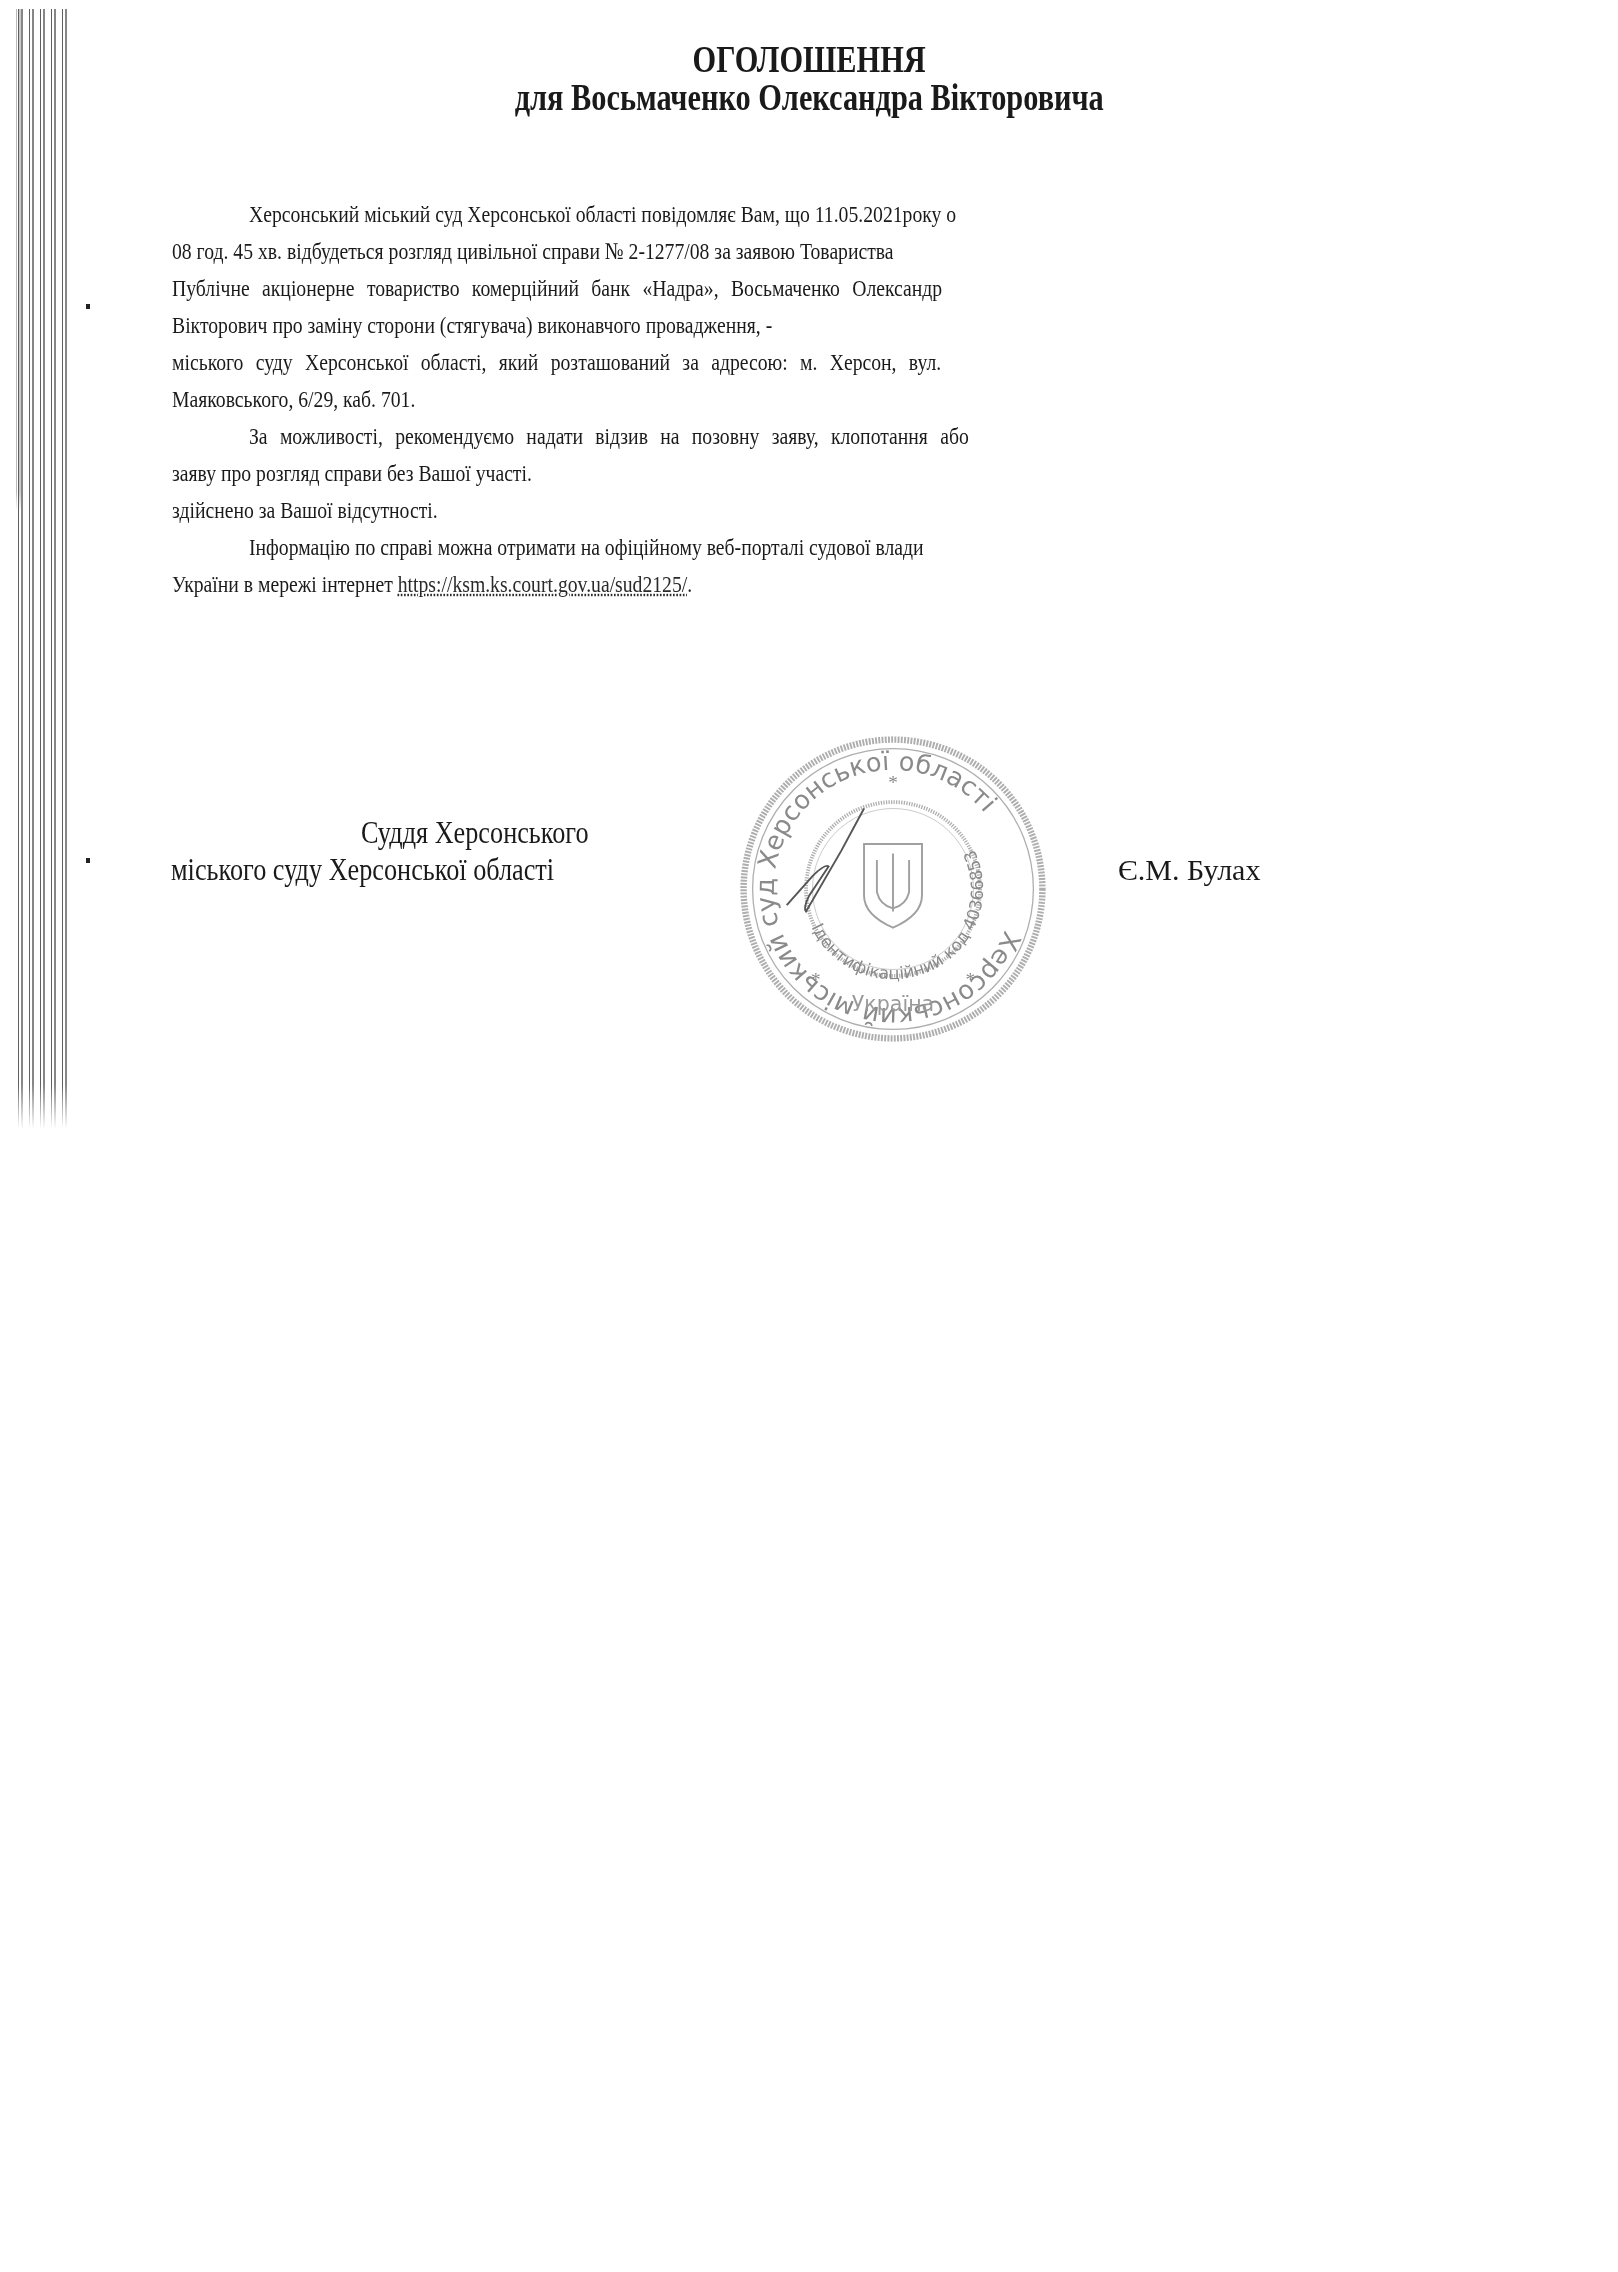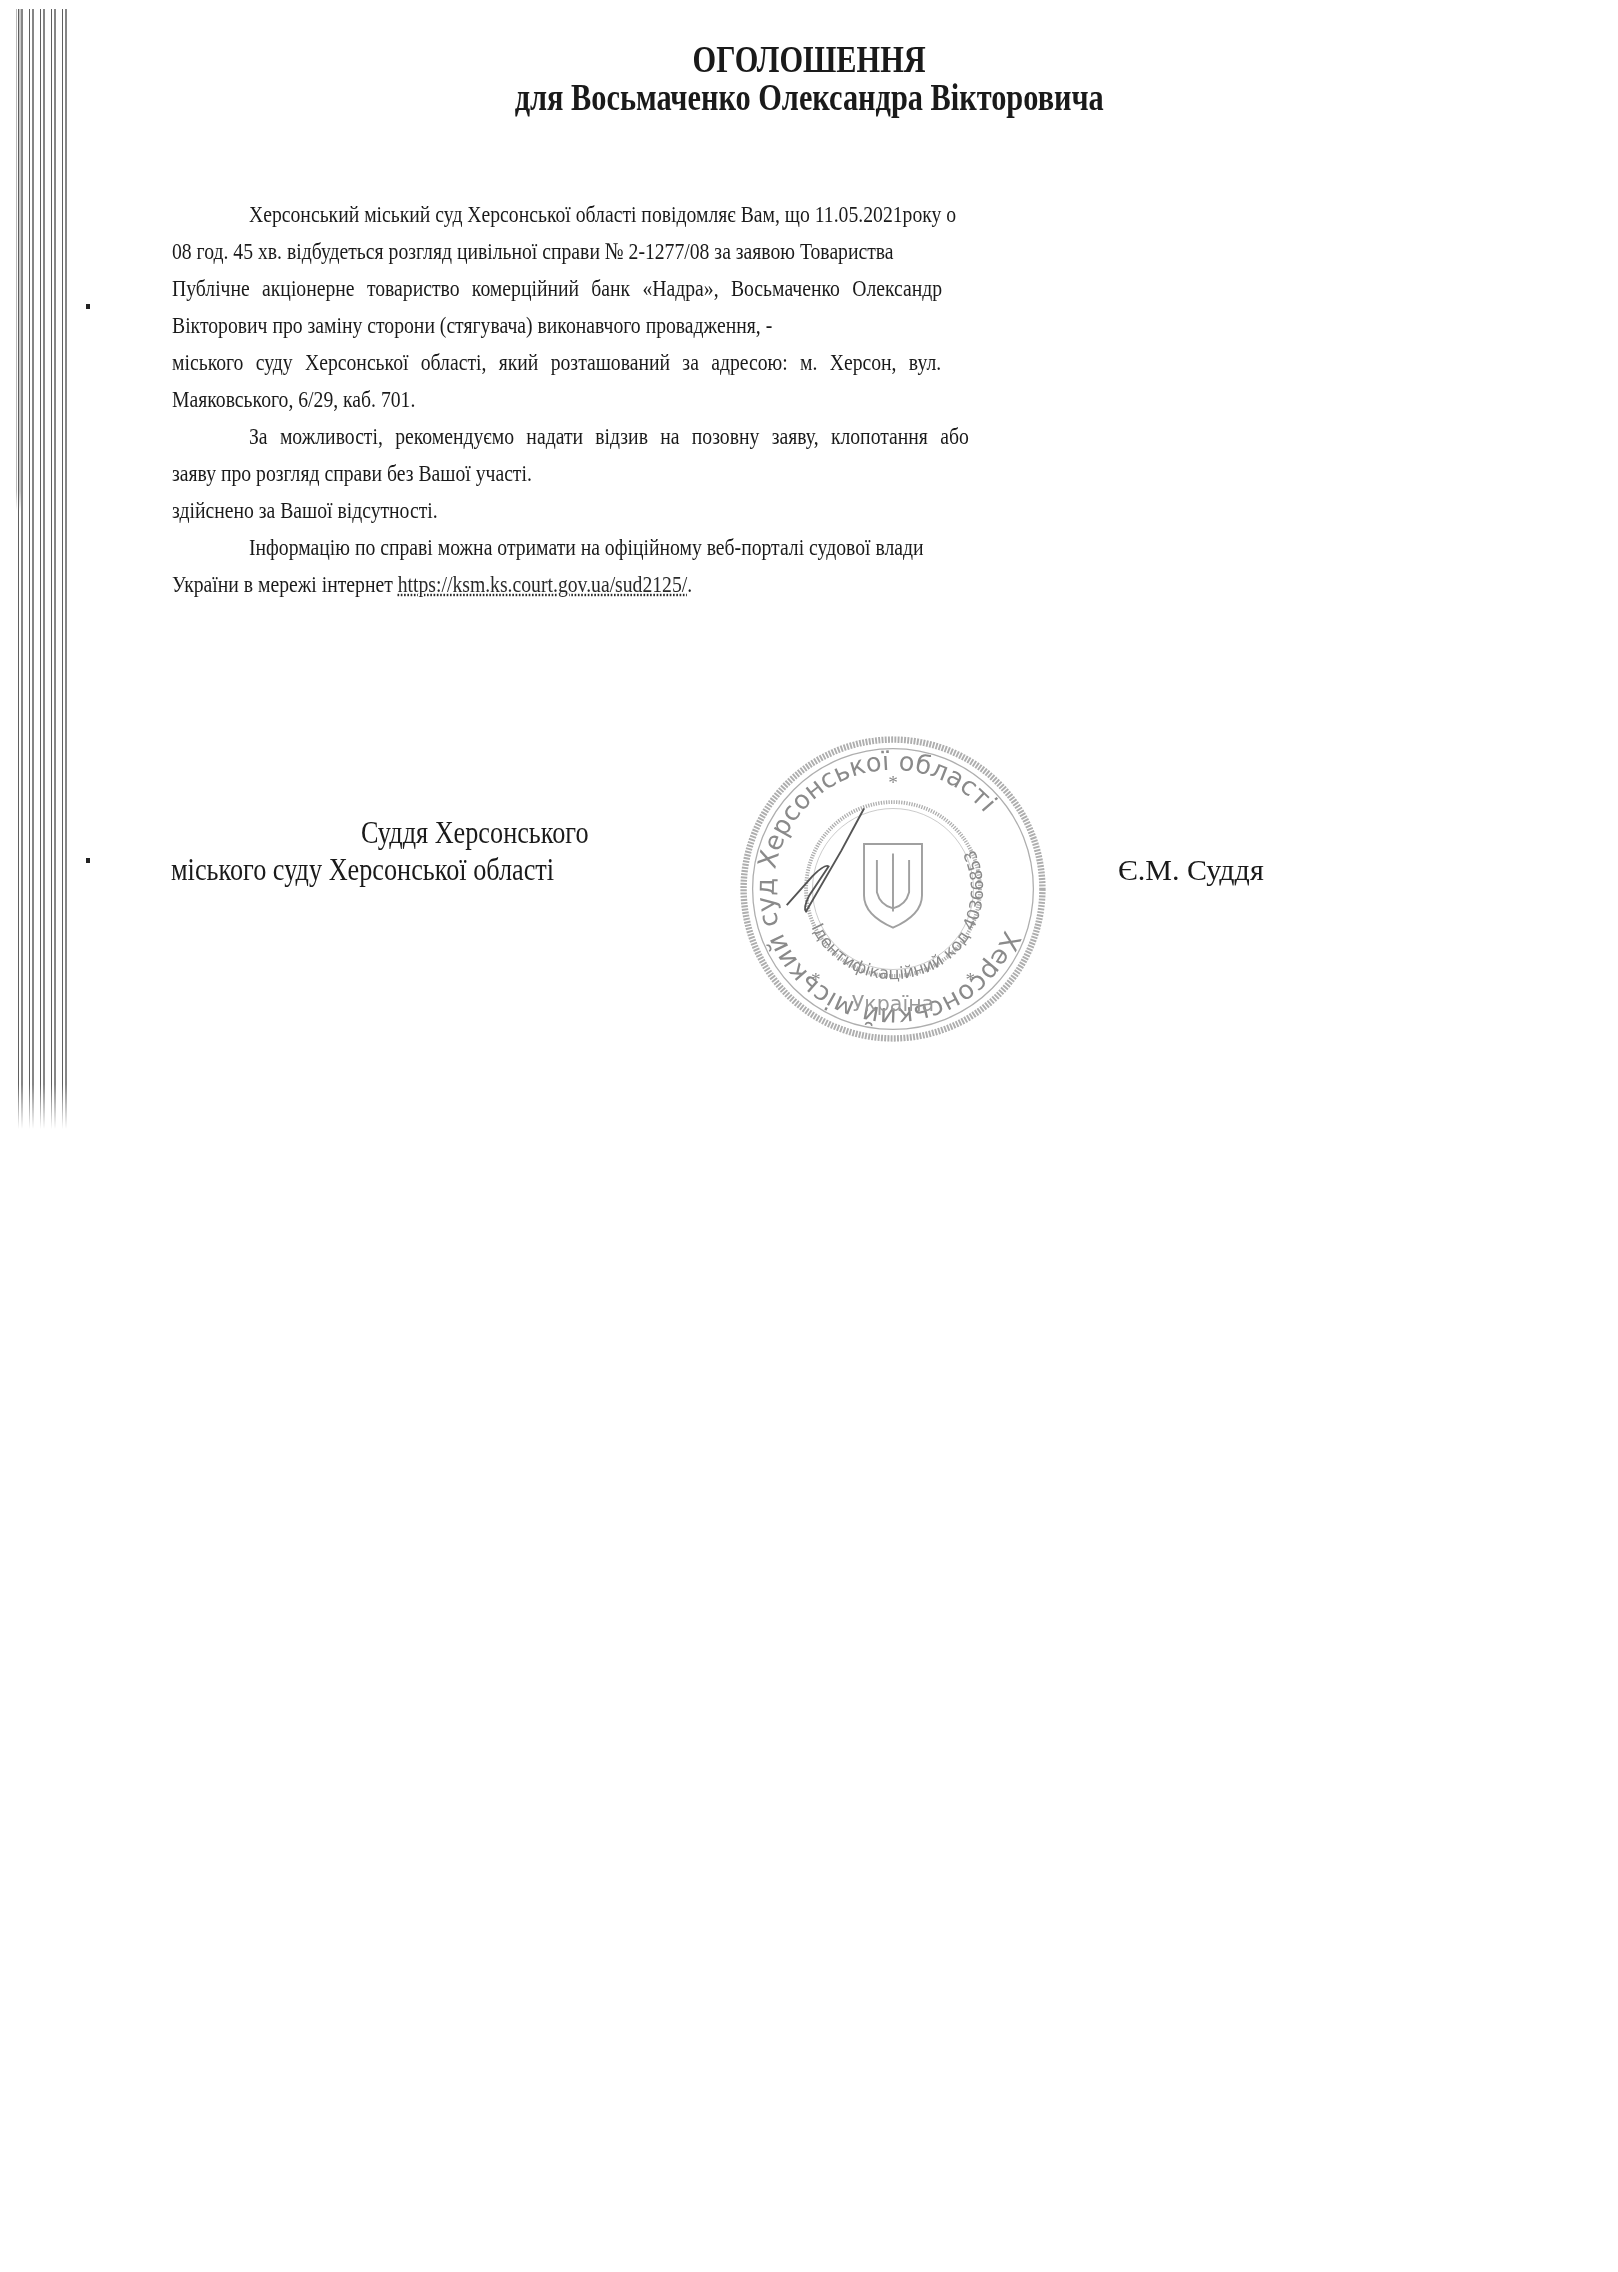--- a/index.html
+++ b/index.html
@@ -99,14 +99,14 @@
     <path d="M 250,195 L 250,285 M 225,205 L 225,255 Q 230,275 250,280 Q 270,275 275,255 L 275,205"></path>
   </g>
 
   <path d="M 85,275 L 125,230 Q 145,210 150,215 L 120,260 Q 110,280 115,285 L 170,190 L 205,125" fill="none" stroke="#555" stroke-width="3"></path>
 </svg>
 
 <div class="sign-left">
   <div style="padding-left:77px"><span class="cond">Суддя Херсонського</span></div>
   <div><span class="cond">міського суду Херсонської області</span></div>
 </div>
-<div class="judge-name">Є.М. Суддя</div>
+<div class="judge-name">Є.М. Булах</div>
 
 
 </body></html>

